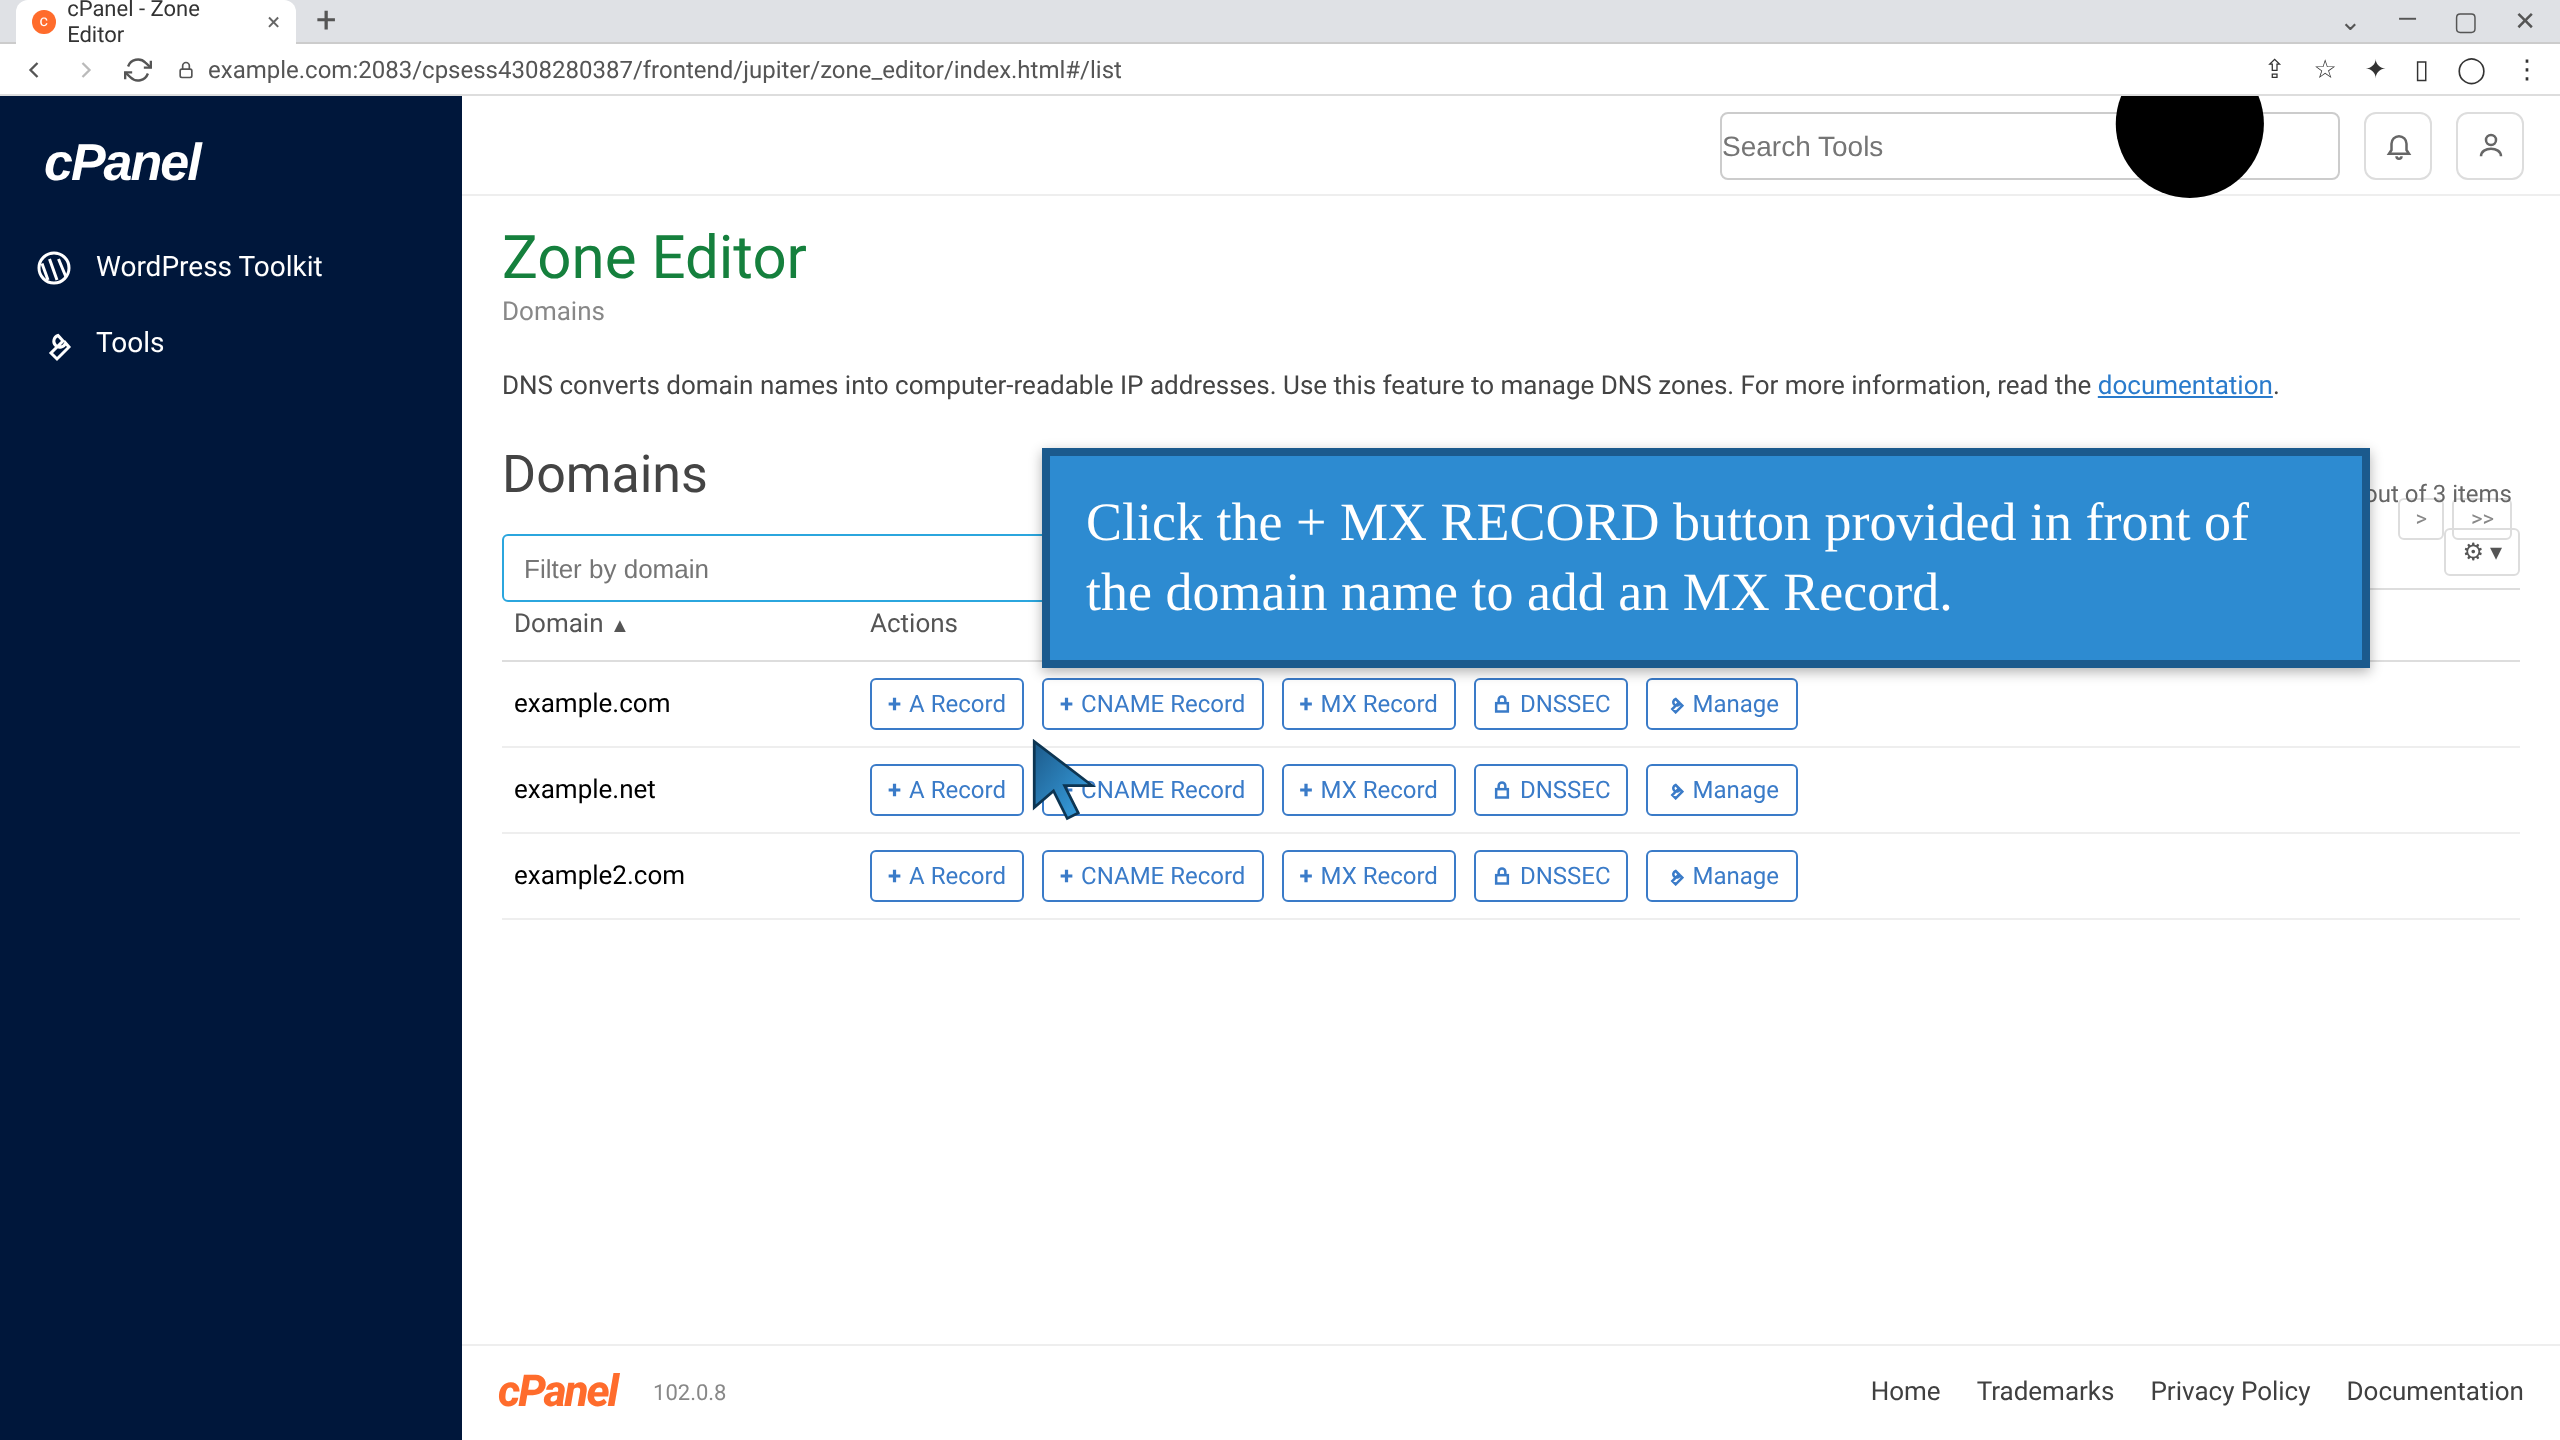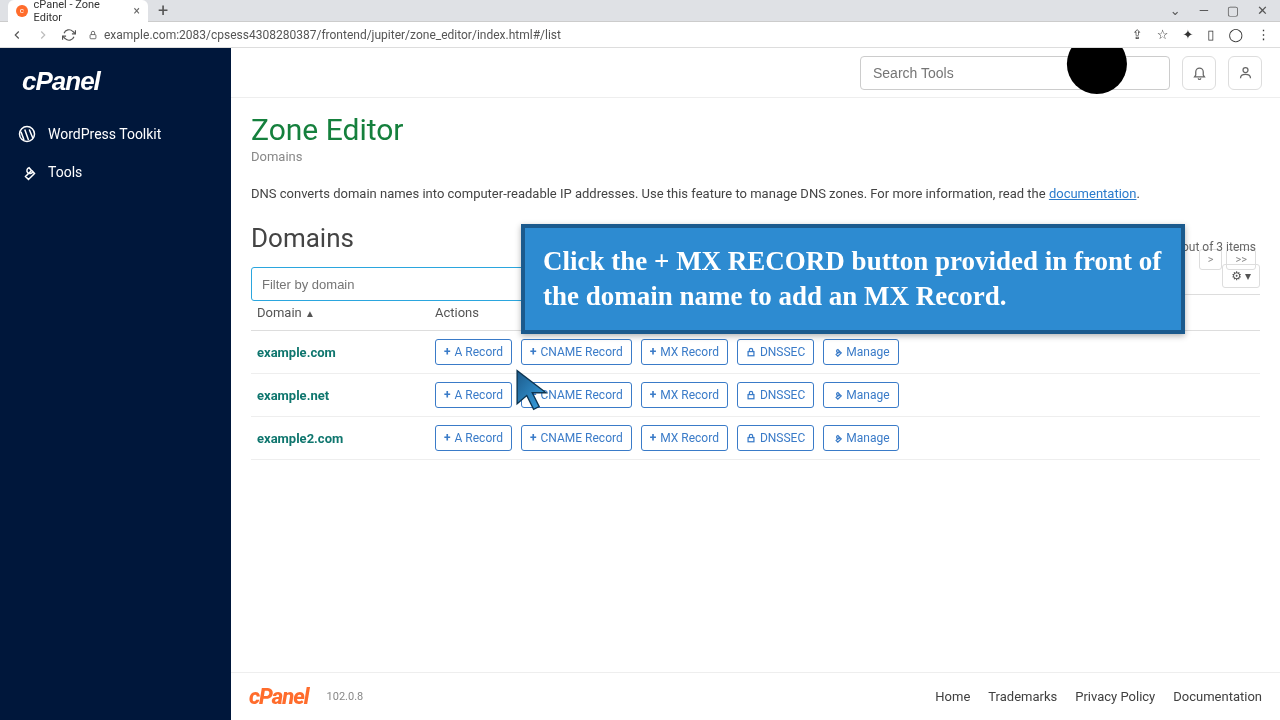--- a/index.html
+++ b/index.html
@@ -22,21 +22,21 @@
 
 
 .app { display: flex; height: calc(720px - 48px); }
 .sidebar { width: 231px; background: #00173b; color: #fff; padding-top: 14px; }
 .logo { font-family: Arial, sans-serif; font-style: italic; font-weight: 800; font-size: 26px; letter-spacing: -1px; padding: 4px 0 18px 22px; }
 .side-item { display: flex; align-items: center; gap: 12px; padding: 10px 18px; color: #fff; font-size: 14px; cursor: pointer; }
 .side-item svg { width: 18px; height: 18px; stroke: #fff; fill: none; stroke-width: 2; }
 
 .content { flex: 1; background: #fff; overflow: hidden; position: relative; }
 .topbar { height: 50px; border-bottom: 1px solid #eee; display: flex; align-items: center; padding: 0 18px; gap: 12px; }
-.search-wrap { margin-left: auto; border: 1px solid #ccc; border-radius: 4px; display: flex; align-items: center; width: 310px; height: 34px; padding: 0 12px; }
+.search-wrap { margin-left: auto; border: 1px solid #ccc; border-radius: 4px; display: flex; align-items: center; width: 310px; height: 34px; padding: 0 0; }
 .search-wrap input { border: none; outline: none; flex: 1; font-size: 14px; }
 .icon-btn { width: 34px; height: 34px; border: 1px solid #ddd; border-radius: 6px; display: flex; align-items: center; justify-content: center; color: #555; cursor:pointer;}
 .icon-btn svg{width:15px;height:15px;stroke:#666;fill:none;stroke-width:2;}
 
 .page { padding: 14px 20px; }
 h1 { font-size: 30px; font-weight: 400; color: #15803d; }
 .sub { font-size: 13px; color: #888; margin-top: 2px; }
 .desc { font-size: 13px; color: #444; margin-top: 22px; }
 .desc a { color: #2a7bcc; }
 h2 { font-size: 26px; font-weight: 400; color: #444; margin-top: 22px; }
@@ -47,28 +47,28 @@
 .pager-btn{ border:1px solid #ddd; border-radius:3px; font-size:11px; padding:3px 8px; color:#888;}
 
 .gear-row { display: flex; justify-content: flex-end; margin-top: 10px;}
 .gear-btn { border: 1px solid #ddd; border-radius: 3px; padding: 4px 8px; font-size: 12px; color:#555; }
 
 .zone-table { width: 100%; margin-top: 6px; border-top: 1px solid #ddd; }
 .zone-head { display: flex; padding: 10px 0; font-size: 13px; color: #555; border-bottom: 1px solid #ddd; }
 .zdom { width: 184px; padding-left: 6px; }
 .zact { flex: 1; }
 .zone-row { display: flex; align-items: center; padding: 8px 0; border-bottom: 1px solid #eee; font-size: 13px; }
-.zone-row .zdom { color: #0f766e; font-weight: bold; }
+.zone-row .zdom { color: #000000; }
 .zone-actions { display: flex; gap: 9px; }
 .dnsbtn { border: 1px solid #3a7bc8; color: #3a7bc8; background: #fff; border-radius: 3px; font-size: 12px; padding: 5px 8px; display: inline-flex; align-items: center; gap: 4px; cursor: pointer; }
 .dnsbtn svg { width: 10px; height: 10px; stroke: #3a7bc8; fill: none; stroke-width: 3; }
 .plus{font-weight:700;}
 
 
-.callout { position: absolute; top: 176px; left: 290px; width: 664px; background: #2d8bd1; border: 4px solid #1b5a8d; color: #fff; padding: 16px 18px; font-family: Georgia, 'Times New Roman', serif; font-size: 27px; line-height: 1.3; box-shadow: 0 2px 6px rgba(0,0,0,.3); font-weight: bold; }
+.callout { position: absolute; top: 176px; left: 290px; width: 664px; background: #2d8bd1; border: 4px solid #1b5a8d; color: #fff; padding: 16px 18px; font-family: Georgia, 'Times New Roman', serif; font-size: 27px; line-height: 1.3; box-shadow: 0 2px 6px rgba(0,0,0,.3); }
 .cursor { position: absolute; top: 320px; left: 282px; pointer-events:none;}
 .cursor svg{width:44px;height:44px;}
 
 
 .footer { position: absolute; bottom: 0; left: 231px; right: 0; height: 48px; border-top: 1px solid #eee; display: flex; align-items: center; padding: 0 18px; background: #fff; }
 .foot-logo { font-style: italic; font-weight: 800; font-size: 22px; color: #ff6c2c; letter-spacing: -1px; }
 .foot-ver { font-size: 11px; color: #888; margin-left: 18px; }
 .foot-links { margin-left: auto; display: flex; gap: 18px; font-size: 13px; }
 .foot-links a { color: #404040; text-decoration: none; }
 

